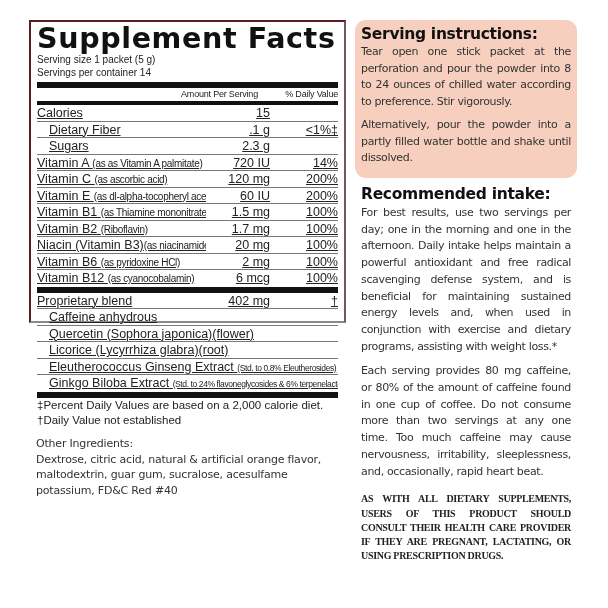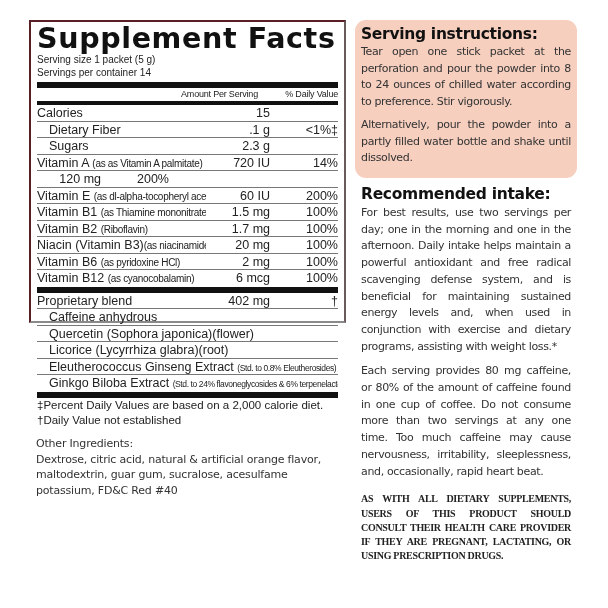--- a/index.html
+++ b/index.html
@@ -21,21 +21,21 @@
   .thick-bar { height: 6px; background: #111; margin-top: 3px; }
   .col-head {
     display: flex; justify-content: flex-end; font-size: 9px; line-height: 13px;
     color: #222; letter-spacing: -0.2px;
   }
   .col-head .h-amt { width: 120px; text-align: right; padding-right: 10px; }
   .col-head .h-dv { width: 70px; text-align: right; }
   .mid-bar { height: 4px; background: #111; }
   .row {
     display: flex; align-items: baseline; height: 16.5px; line-height: 16px;
-    border-bottom: 1px solid #777; font-size: 12.5px; color: #222; white-space: nowrap;
+    border-bottom: 1px solid #777; font-size: 12.5px; color: #222; white-space: nowrap; text-decoration: underline;
   }
   .row .name { flex: 1; overflow: hidden; }
   .row .name .sub { font-size: 10px; letter-spacing: -0.3px; }
   .row .amt { width: 74px; text-align: right; padding-right: 10px; }
   .row .dv { width: 58px; text-align: right; }
   .row.indent .name { padding-left: 12px; }
   .row.last { border-bottom: none; }
   .blend-row .name .sub { font-size: 8.5px; letter-spacing: -0.4px; }
   .thick-bar2 { height: 6px; background: #111; }
   .footnote { font-size: 11.5px; line-height: 15px; color: #222; }
@@ -99,20 +99,21 @@
     <span class="name"><span>Sugars</span></span>
     <span class="amt">2.3 g</span>
     <span class="dv"></span>
   </div>
   <div class="row">
     <span class="name"><span>Vitamin A </span><span class="sub">(as as Vitamin A palmitate)</span></span>
     <span class="amt">720 IU</span>
     <span class="dv">14%</span>
   </div>
   <div class="row">
+    <span class="name"><span>Vitamin C </span><span class="sub">(as ascorbic acid)</span></span>
     <span class="amt">120 mg</span>
     <span class="dv">200%</span>
   </div>
   <div class="row">
     <span class="name"><span>Vitamin E </span><span class="sub">(as dl-alpha-tocopheryl acetate)</span></span>
     <span class="amt">60 IU</span>
     <span class="dv">200%</span>
   </div>
   <div class="row">
     <span class="name"><span>Vitamin B1 </span><span class="sub">(as Thiamine mononitrate)</span></span>

